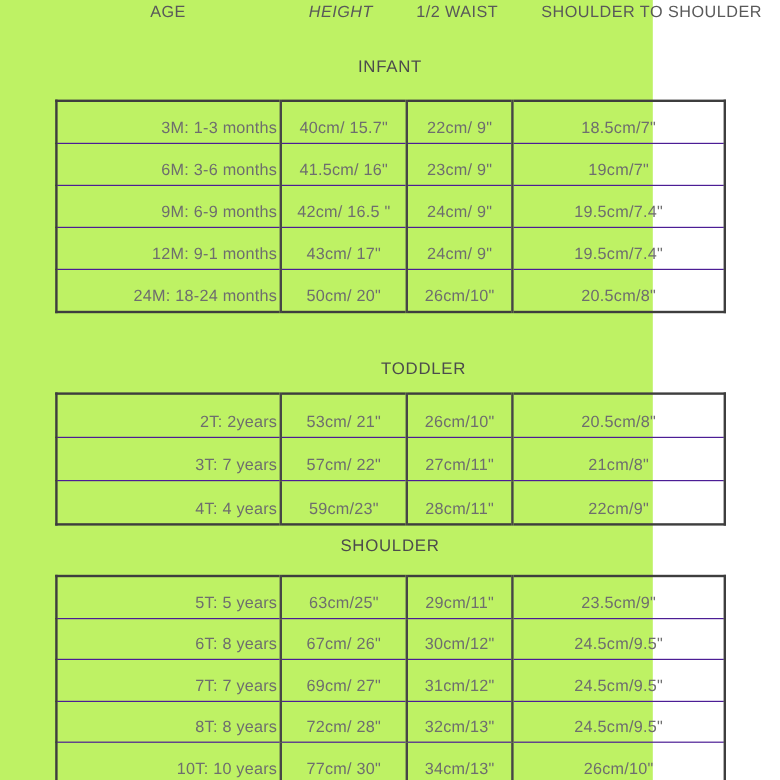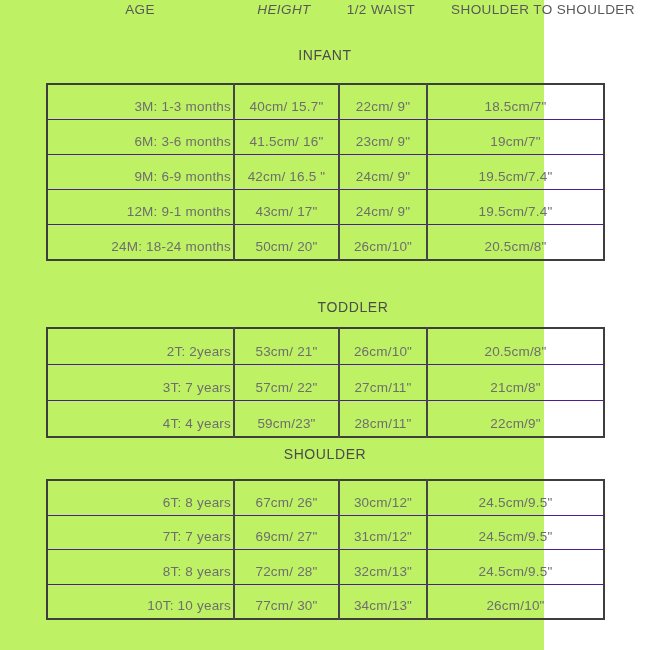--- a/index.html
+++ b/index.html
@@ -169,20 +169,26 @@
         <div class="section-title">SHOULDER</div>
         <table class="size-table">
           <colgroup>
             <col class="c-age">
             <col class="c-height">
             <col class="c-waist">
             <col class="c-shoulder">
           </colgroup>
           <tbody>
             <tr>
+              <td>5T: 5 years</td>
+              <td>63cm/25"</td>
+              <td>29cm/11"</td>
+              <td>23.5cm/9"</td>
+            </tr>
+            <tr>
               <td>6T: 8 years</td>
               <td>67cm/ 26"</td>
               <td>30cm/12"</td>
               <td>24.5cm/9.5"</td>
             </tr>
             <tr>
               <td>7T: 7 years</td>
               <td>69cm/ 27"</td>
               <td>31cm/12"</td>
               <td>24.5cm/9.5"</td>

